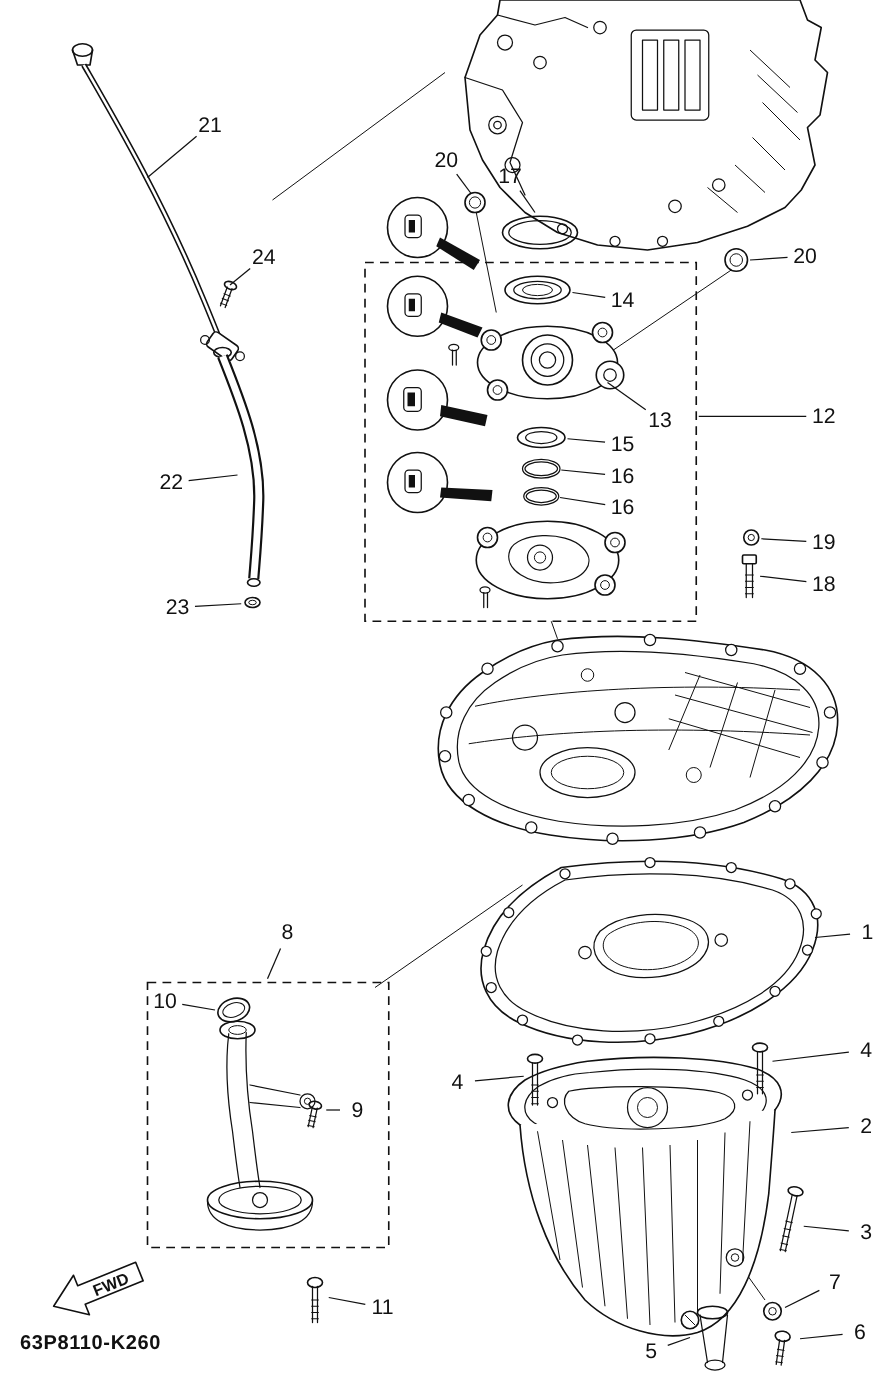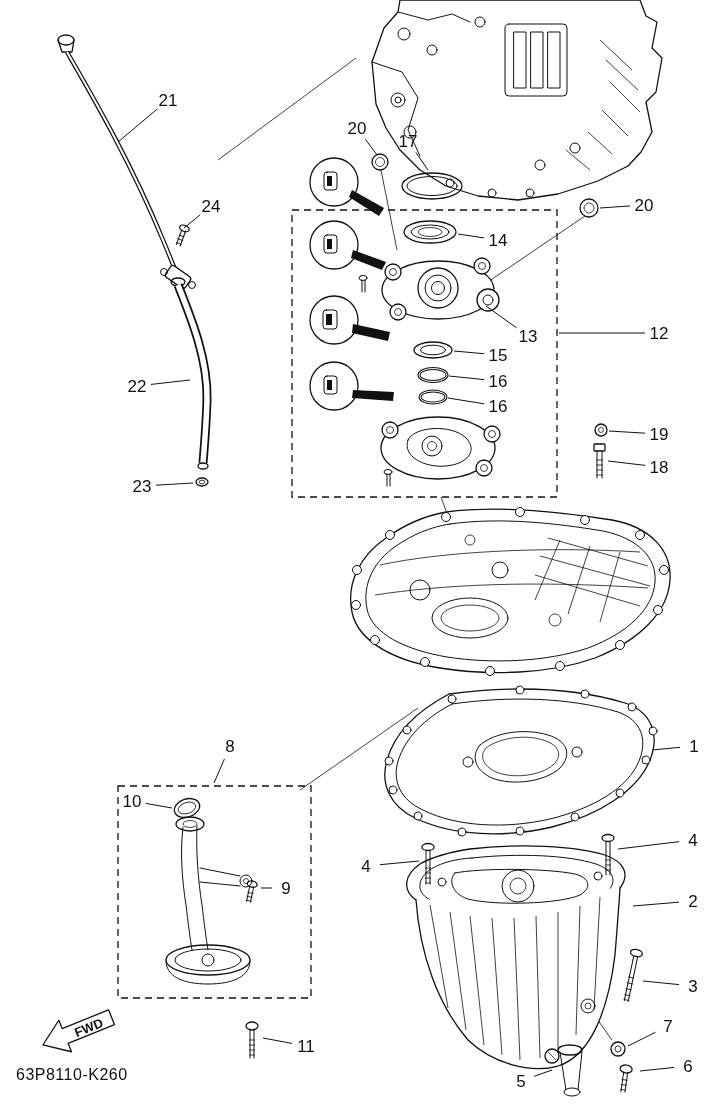--- a/index.html
+++ b/index.html
@@ -9,21 +9,21 @@
   .ln{stroke:#111;stroke-width:1.3;fill:none;stroke-linecap:round;stroke-linejoin:round;}
   .ln2{stroke:#111;stroke-width:1;fill:none;stroke-linecap:round;stroke-linejoin:round;}
   .thin{stroke:#111;stroke-width:.8;fill:none;}
   .wh{fill:#fff;}
   .blk{fill:#111;stroke:none;}
   .thick{stroke:#111;stroke-width:3;fill:none;}
   .leader{stroke:#111;stroke-width:1;}
   .callout{font-family:"Liberation Sans", sans-serif;font-size:17px;fill:#111;
            text-anchor:middle;dominant-baseline:central;}
   #part-code{position:absolute;left:16px;top:1066px;font-size:16px;color:#111;
-             letter-spacing:.5px;font-weight:400;}
+             letter-spacing:.5px;font-weight:700;}
   .fwdtxt{font-family:"Liberation Sans", sans-serif;font-size:13px;font-weight:bold;fill:#111;
           text-anchor:middle;dominant-baseline:central;}
 </style>
 </head>
 <body>
 
 <div id="page">
 
 <svg width="710" height="1112" viewBox="0 0 710 1112">
 

